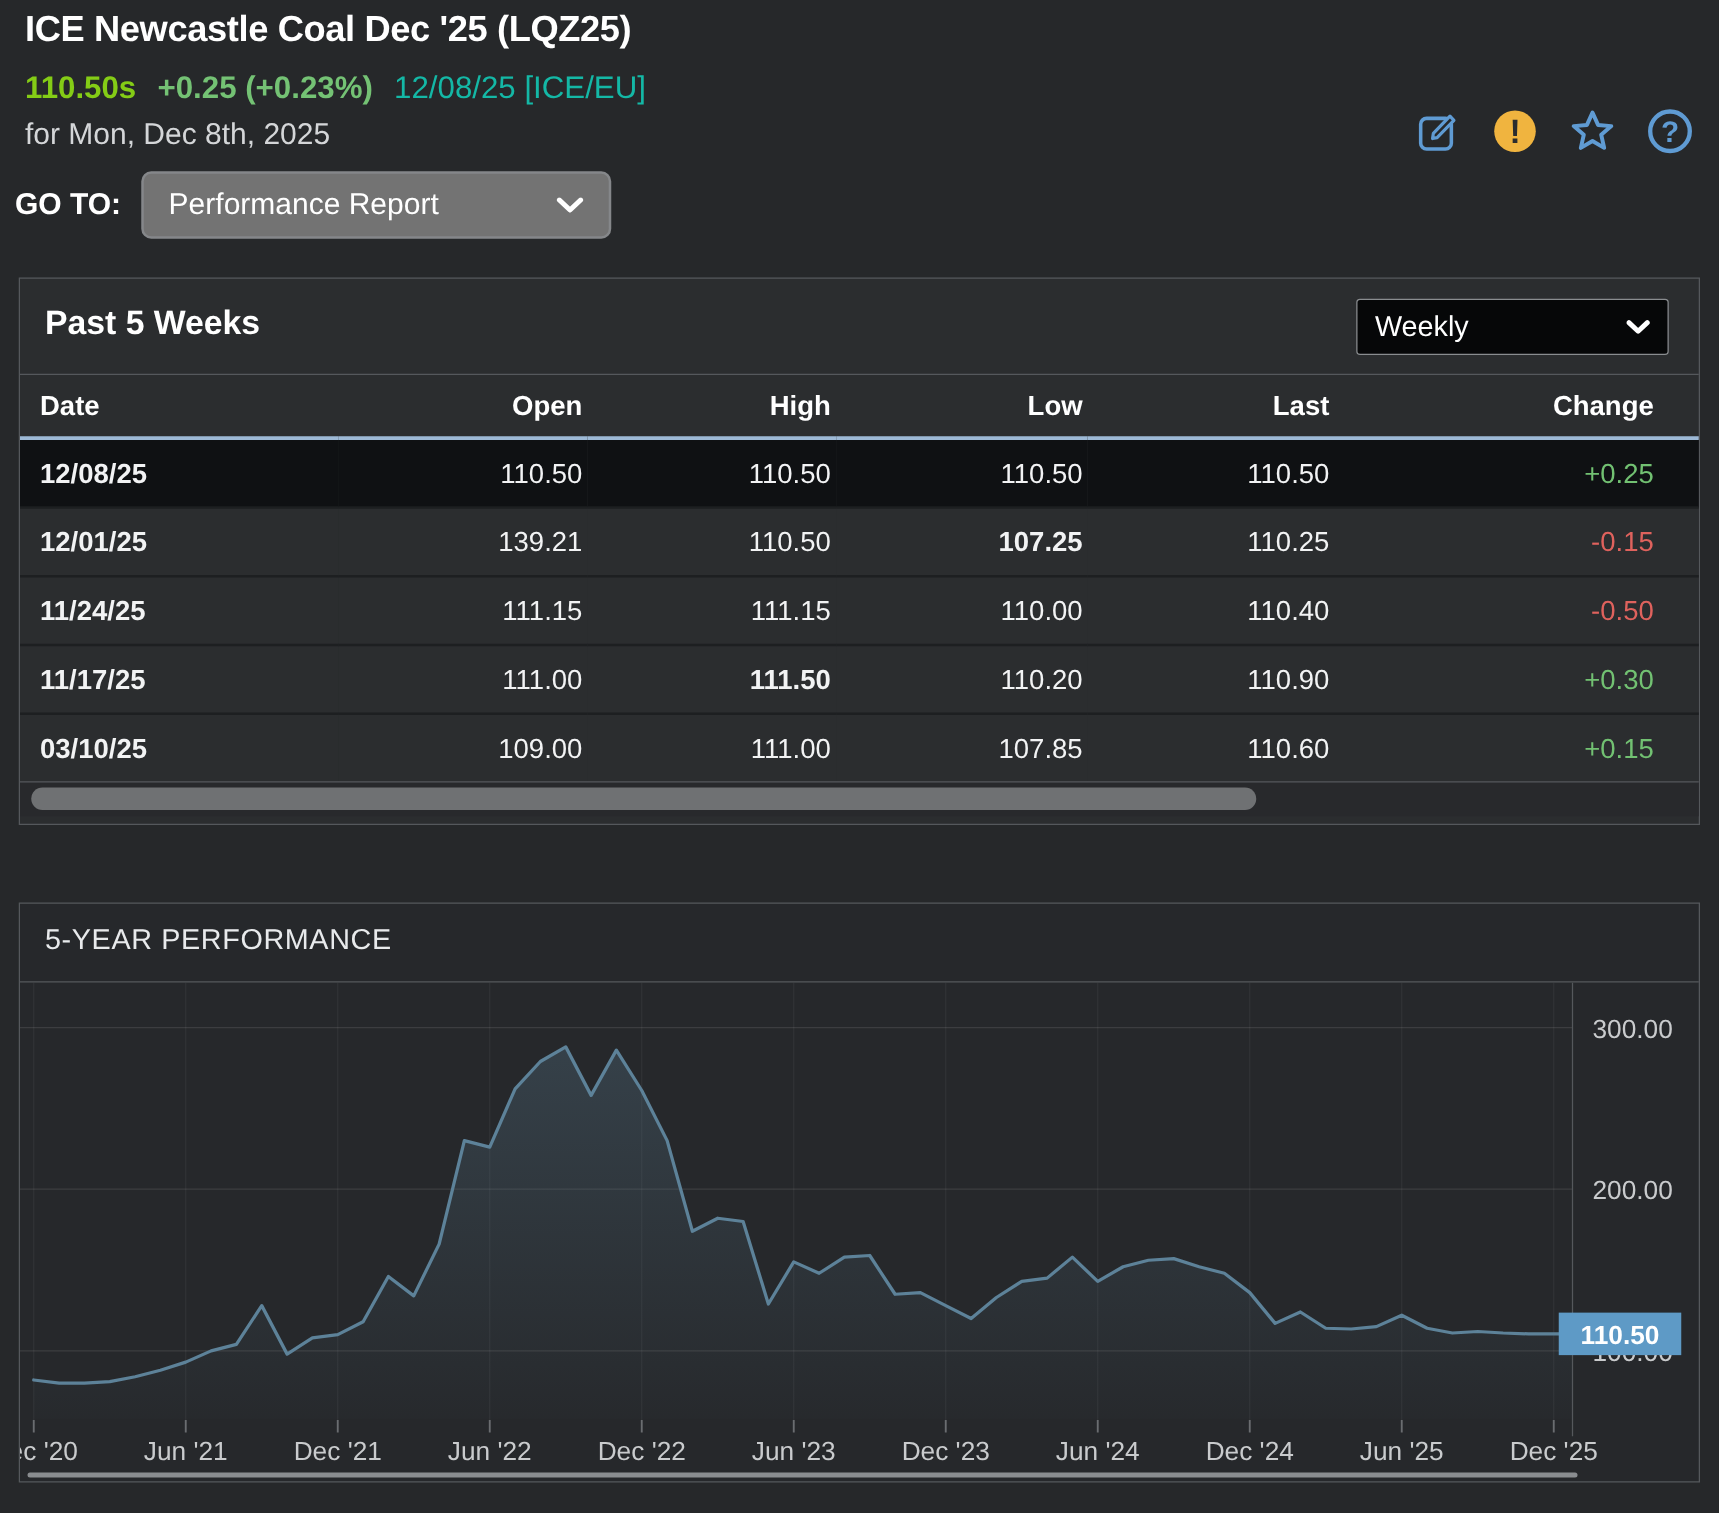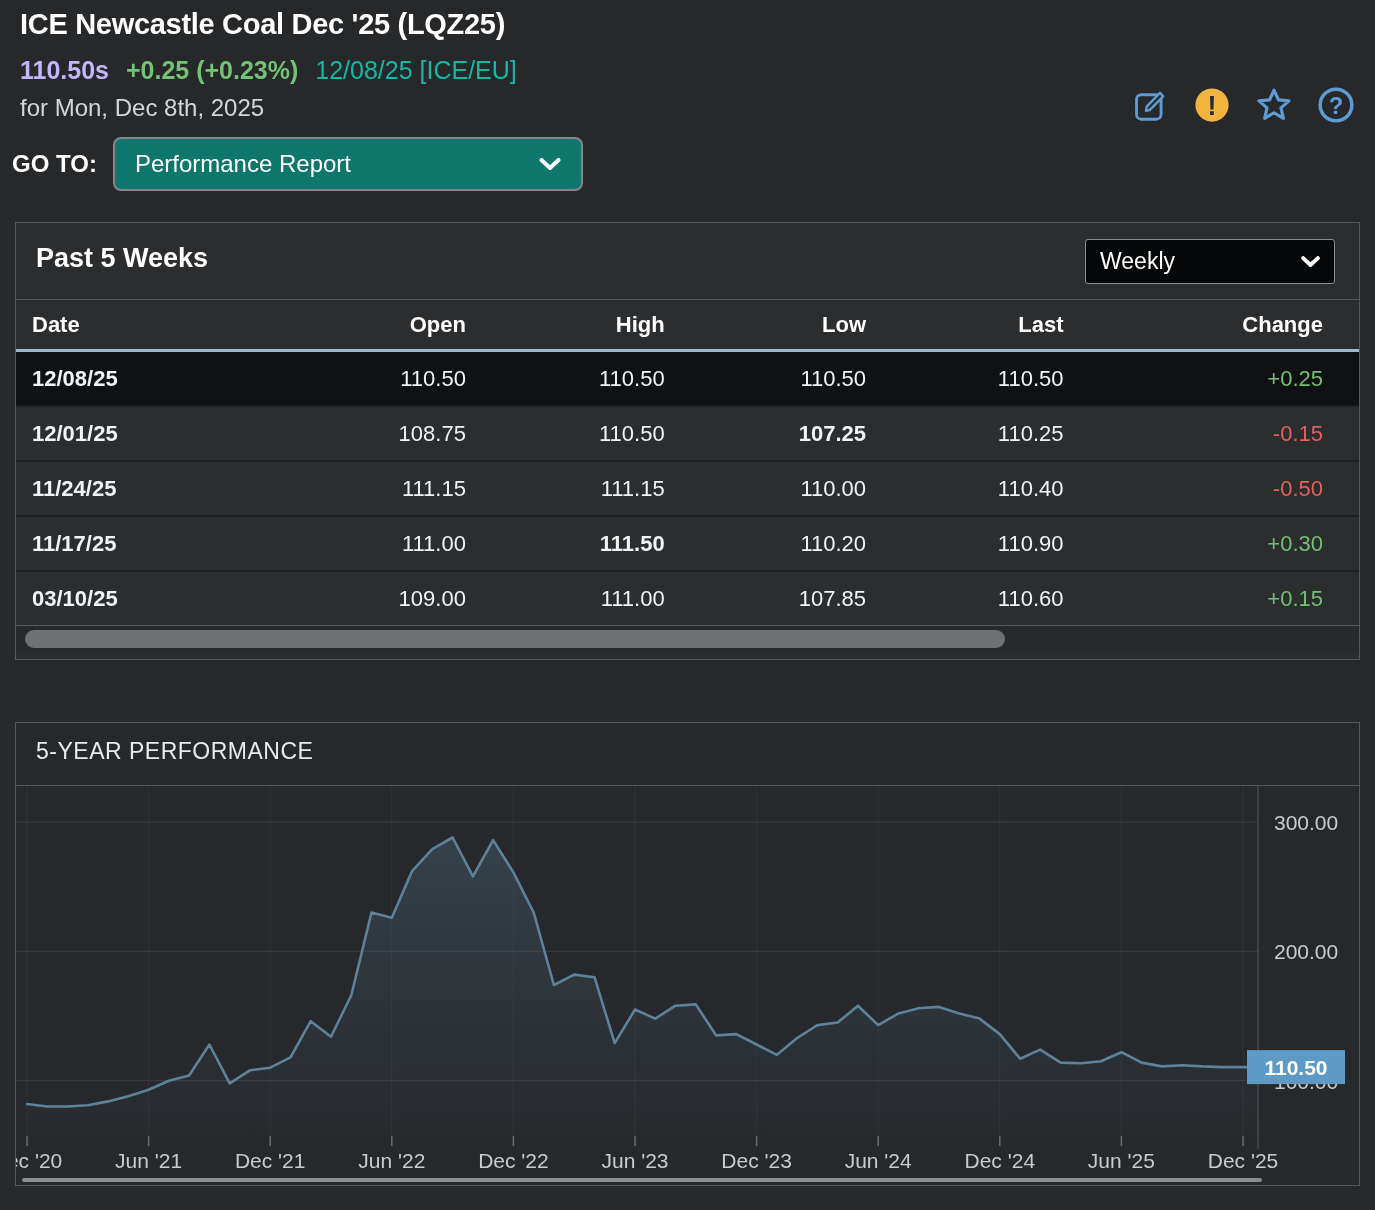--- a/index.html
+++ b/index.html
@@ -2,32 +2,32 @@
 <html><head>
 <meta charset="utf-8">
 <style>
   html,body{margin:0;padding:0;background:#26282a;}
   .page{position:relative;width:1375px;height:1210px;background:#26282a;
         font-family:"Liberation Sans",sans-serif;color:#f2f3f4;overflow:hidden;}
 
   
   .title{position:absolute;left:20px;top:8px;margin:0;font-size:29px;font-weight:bold;color:#fff;letter-spacing:-0.3px;}
   .price-line{position:absolute;left:20px;top:56px;font-size:25px;white-space:nowrap;}
-  .price-line .price{font-weight:bold;color:#c4b5fd;}
+  .price-line .price{font-weight:bold;color:#84cc16;}
   .price-line .chg{font-weight:bold;color:#74c274;margin-left:10px;}
   .price-line .src{color:#14b8a6;margin-left:10px;}
   .for-date{position:absolute;left:20px;top:94px;font-size:24px;color:#d4d6d8;}
   .header-icons{position:absolute;right:20px;top:86px;display:flex;gap:24px;align-items:center;}
   .icon-btn{width:38px;height:38px;cursor:pointer;display:inline-flex;align-items:center;justify-content:center;background:none;border:none;padding:0;}
 
   
   .goto-row{position:absolute;left:12px;top:136px;display:flex;align-items:center;height:56px;}
   .goto-label{font-size:24px;font-weight:bold;color:#fff;margin-right:16px;}
   .selectbox{display:flex;align-items:center;justify-content:space-between;cursor:pointer;box-sizing:border-box;}
-  .goto-select{width:470px;height:54px;border:2px solid #85878a;border-radius:8px;background:#0f766e;
+  .goto-select{width:376px;height:54px;border:2px solid #85878a;border-radius:8px;background:#737373;
                padding:0 20px;font-size:24px;color:#fff;}
   
   .panel{position:absolute;left:15px;width:1345px;background:#2b2d2f;border:1px solid #55585c;box-sizing:border-box;}
   .table-panel{top:222px;height:438px;}
   .chart-panel{top:722px;height:464px;background:#26282b;}
   .panel-head{position:relative;border-bottom:1px solid #55585c;box-sizing:border-box;}
   .table-panel .panel-head{height:77px;}
   .panel-head h2{margin:0;position:absolute;left:20px;top:20px;font-size:27px;font-weight:bold;color:#fff;}
   .weekly-select{position:absolute;right:24px;top:16px;width:250px;height:45px;background:#060708;
                  border:1px solid #8a8d90;border-radius:3px;padding:0 14px;font-size:23px;color:#fff;}
@@ -137,21 +137,21 @@
           <tr class="selected">
             <td class="td-left">12/08/25</td>
             <td>110.50</td>
             <td>110.50</td>
             <td>110.50</td>
             <td>110.50</td>
             <td class="up">+0.25</td>
           </tr>
           <tr>
             <td class="td-left">12/01/25</td>
-            <td>108.75</td>
+            <td>139.21</td>
             <td>110.50</td>
             <td class="b">107.25</td>
             <td>110.25</td>
             <td class="down">-0.15</td>
           </tr>
           <tr>
             <td class="td-left">11/24/25</td>
             <td>111.15</td>
             <td>111.15</td>
             <td>110.00</td>

